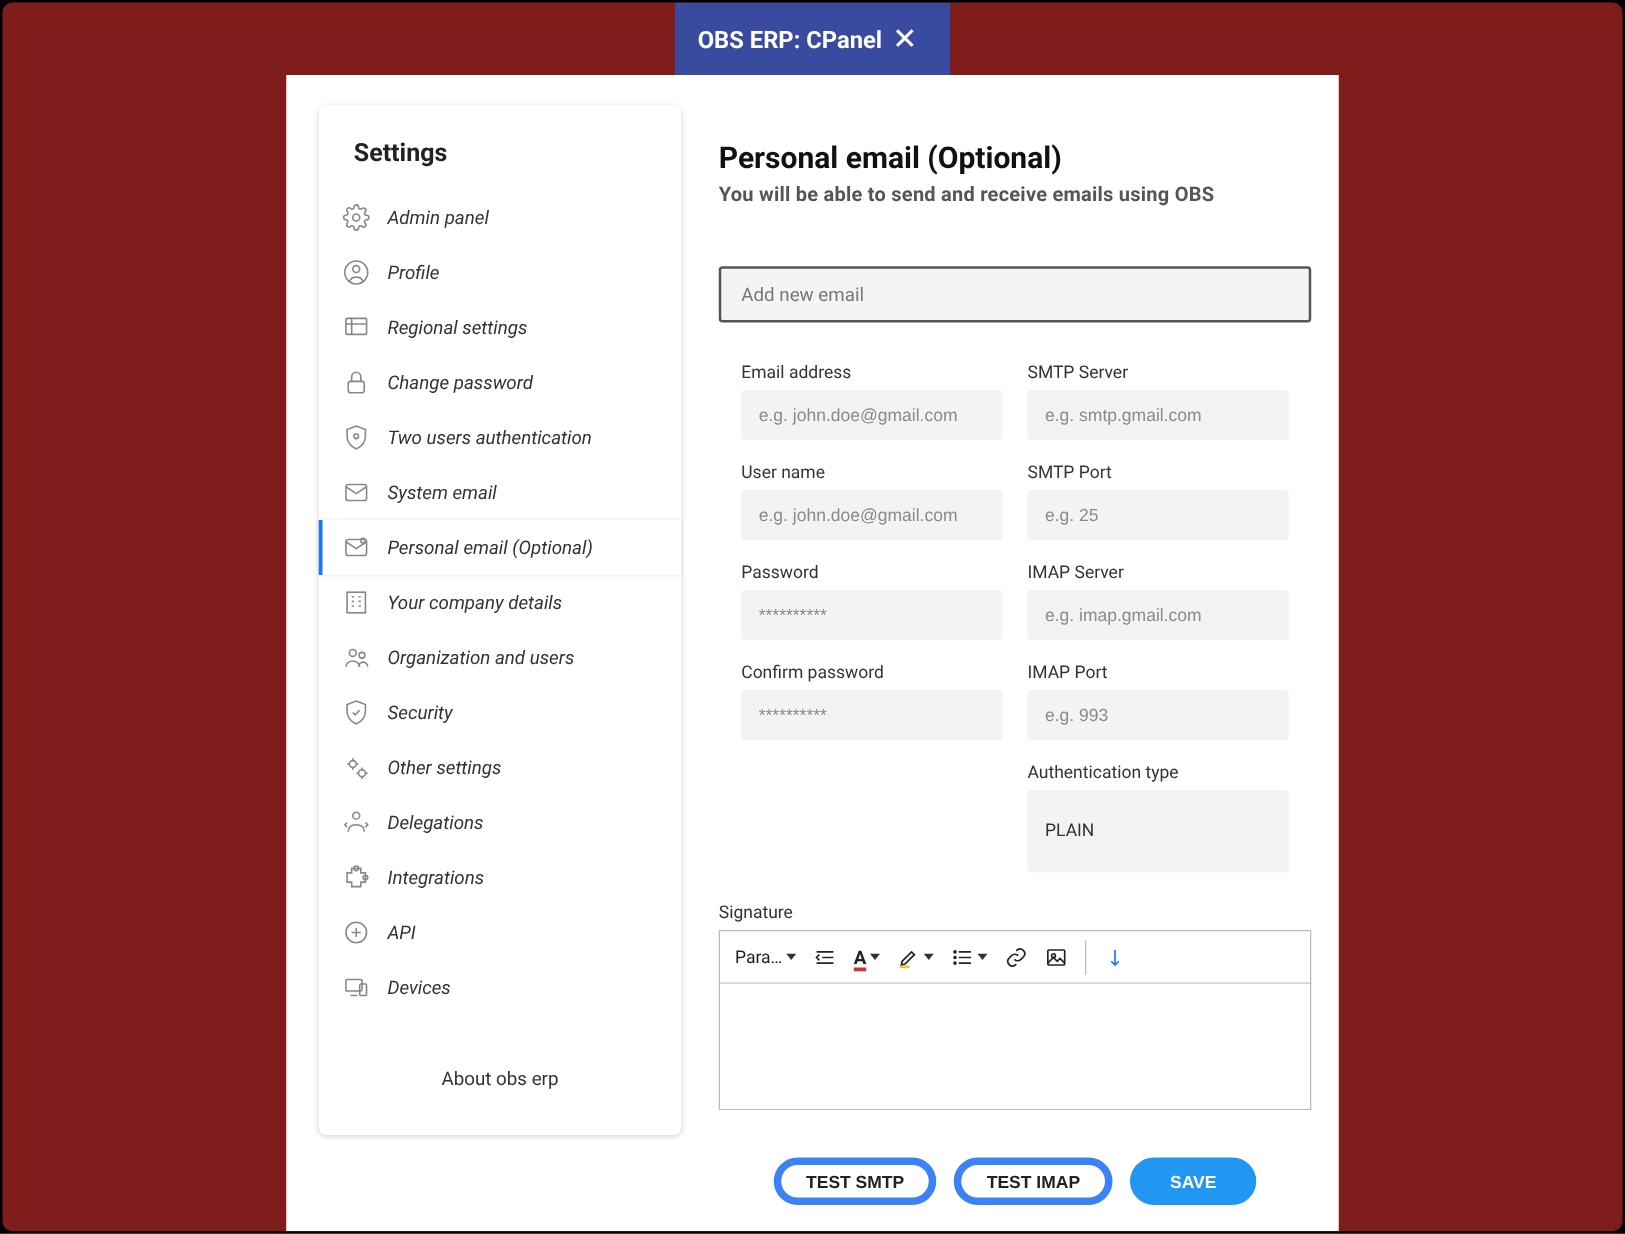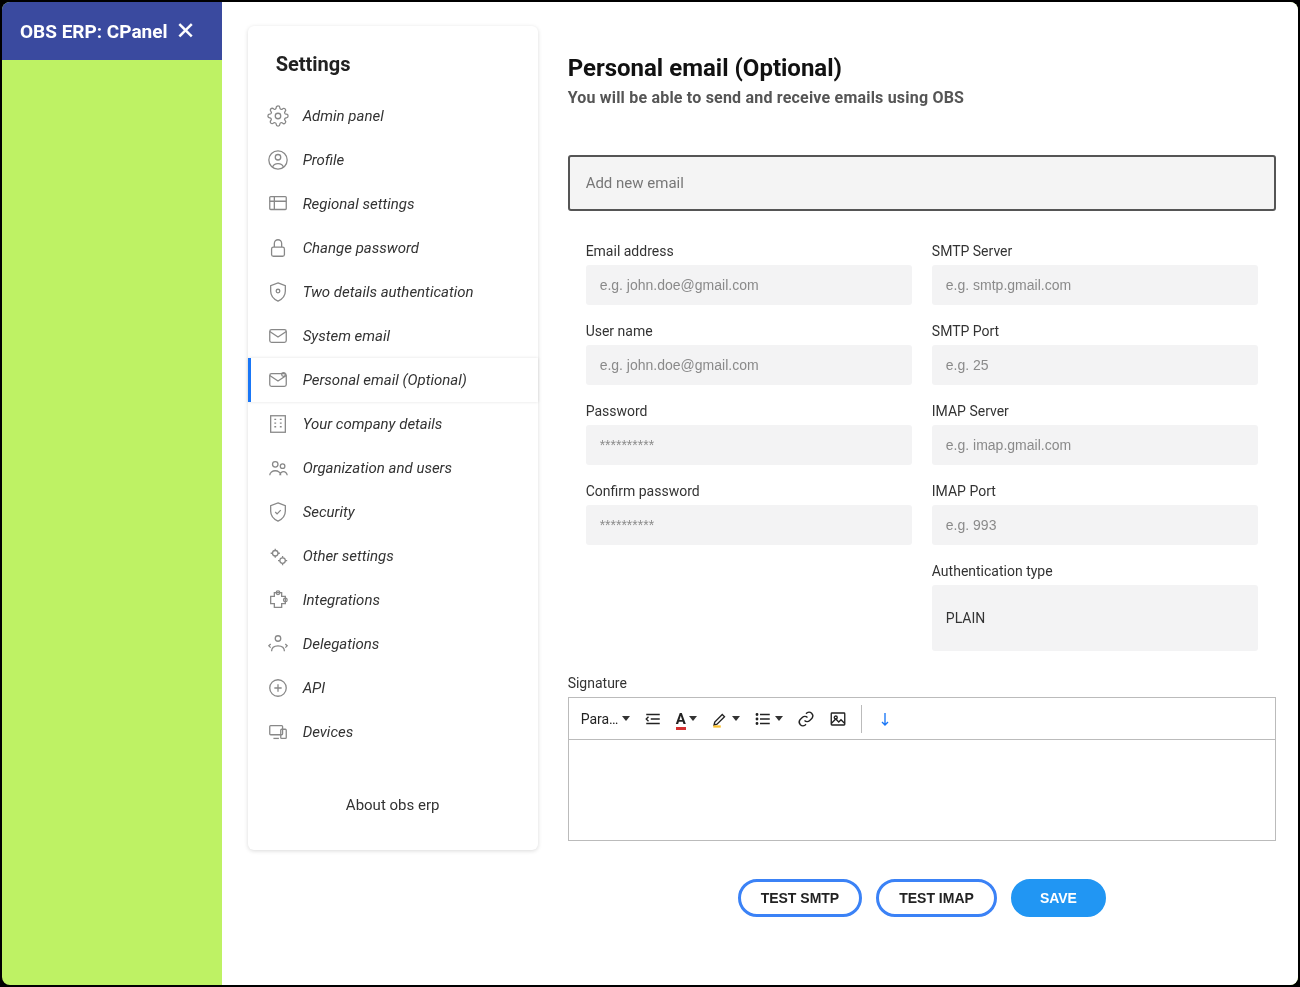--- a/index.html
+++ b/index.html
@@ -6,25 +6,26 @@
 body {
   font-family: -apple-system, BlinkMacSystemFont, "Segoe UI", Roboto, Helvetica, Arial, sans-serif;
   background: #000;
   width: 1300px;
   height: 987px;
   overflow: hidden;
 }
 .window {
   position: absolute;
   top: 2px; left: 2px; right: 2px; bottom: 2px;
-  background: #bef264;
+  background: #7f1d1d;
   border-radius: 8px;
   overflow: hidden;
   display: flex;
-  flex-direction: row;
+  flex-direction: column;
+  align-items: center;
 }
 .titlebar {
   background: #3a4a9f;
   height: 58px;
   display: flex;
   align-items: center;
   padding: 0 18px;
   color: #fff;
 }
 .titlebar-title {
@@ -112,21 +113,21 @@
   color: #555;
   margin-top: 6px;
   letter-spacing: 0.2px;
   font-weight: bold;
 }
 .add-email {
   margin-top: 48px;
   border: 2px solid #555;
   background: #f4f4f4;
   border-radius: 3px;
-  height: 56px;
+  height: 45px;
   display: flex;
   align-items: center;
   padding: 0 16px;
   color: #777;
   font-size: 15px;
 }
 .form-grid {
   display: flex;
   gap: 20px;
   margin-top: 32px;
@@ -206,21 +207,21 @@
 .actions {
   display: flex;
   justify-content: center;
   gap: 14px;
   margin-top: 38px;
 }
 .btn {
   height: 38px;
   padding: 0 20px;
   border-radius: 20px;
-  border: 3px solid #3b82f6;
+  border: 6px solid #3b82f6;
   background: #fff;
   font-size: 14px;
   font-weight: 600;
   cursor: pointer;
   color: #222;
 }
 .btn.primary {
   background: #2196f3;
   border-color: #2196f3;
   color: #fff;
@@ -292,21 +293,21 @@
           <span>Change password</span>
         </div>
 
         <div class="sidebar-item">
           <span class="icon">
               <svg viewBox="0 0 24 24">
                 <path d="M12 2l8 3v6c0 5-3.5 9-8 11-4.5-2-8-6-8-11V5l8-3z"></path>
                 <circle cx="12" cy="11" r="2"></circle>
               </svg>
             </span>
-          <span>Two details authentication</span>
+          <span>Two users authentication</span>
         </div>
 
         <div class="sidebar-item">
           <span class="icon">
               <svg viewBox="0 0 24 24">
                 <rect x="3" y="5" width="18" height="14" rx="2"></rect>
                 <path d="M3 7l9 6 9-6"></path>
               </svg>
             </span>
           <span>System email</span>
@@ -361,37 +362,37 @@
                 <circle cx="17" cy="17" r="3"></circle>
                 <path d="M9 4v2M9 12v2M4 9h2M12 9h2M17 12v2M17 20v2M12 17h2M20 17h2"></path>
               </svg>
             </span>
           <span>Other settings</span>
         </div>
 
         <div class="sidebar-item">
           <span class="icon">
               <svg viewBox="0 0 24 24">
+                <circle cx="12" cy="6" r="3"></circle>
+                <path d="M5 20c0-4 3-6 7-6s7 2 7 6"></path>
+                <path d="M4 12l-2 2 2 2M20 12l2 2-2 2"></path>
+              </svg>
+            </span>
+          <span>Delegations</span>
+        </div>
+
+        <div class="sidebar-item">
+          <span class="icon">
+              <svg viewBox="0 0 24 24">
                 <path d="M4 8h4V4h8v4h4v8h-4v4H8v-4H4z"></path>
                 <circle cx="12" cy="4" r="2"></circle>
                 <circle cx="20" cy="12" r="2"></circle>
               </svg>
             </span>
           <span>Integrations</span>
-        </div>
-
-        <div class="sidebar-item">
-          <span class="icon">
-              <svg viewBox="0 0 24 24">
-                <circle cx="12" cy="6" r="3"></circle>
-                <path d="M5 20c0-4 3-6 7-6s7 2 7 6"></path>
-                <path d="M4 12l-2 2 2 2M20 12l2 2-2 2"></path>
-              </svg>
-            </span>
-          <span>Delegations</span>
         </div>
 
         <div class="sidebar-item">
           <span class="icon">
               <svg viewBox="0 0 24 24">
                 <circle cx="12" cy="12" r="9"></circle>
                 <path d="M8 12h8M12 8v8"></path>
               </svg>
             </span>
           <span>API</span>

